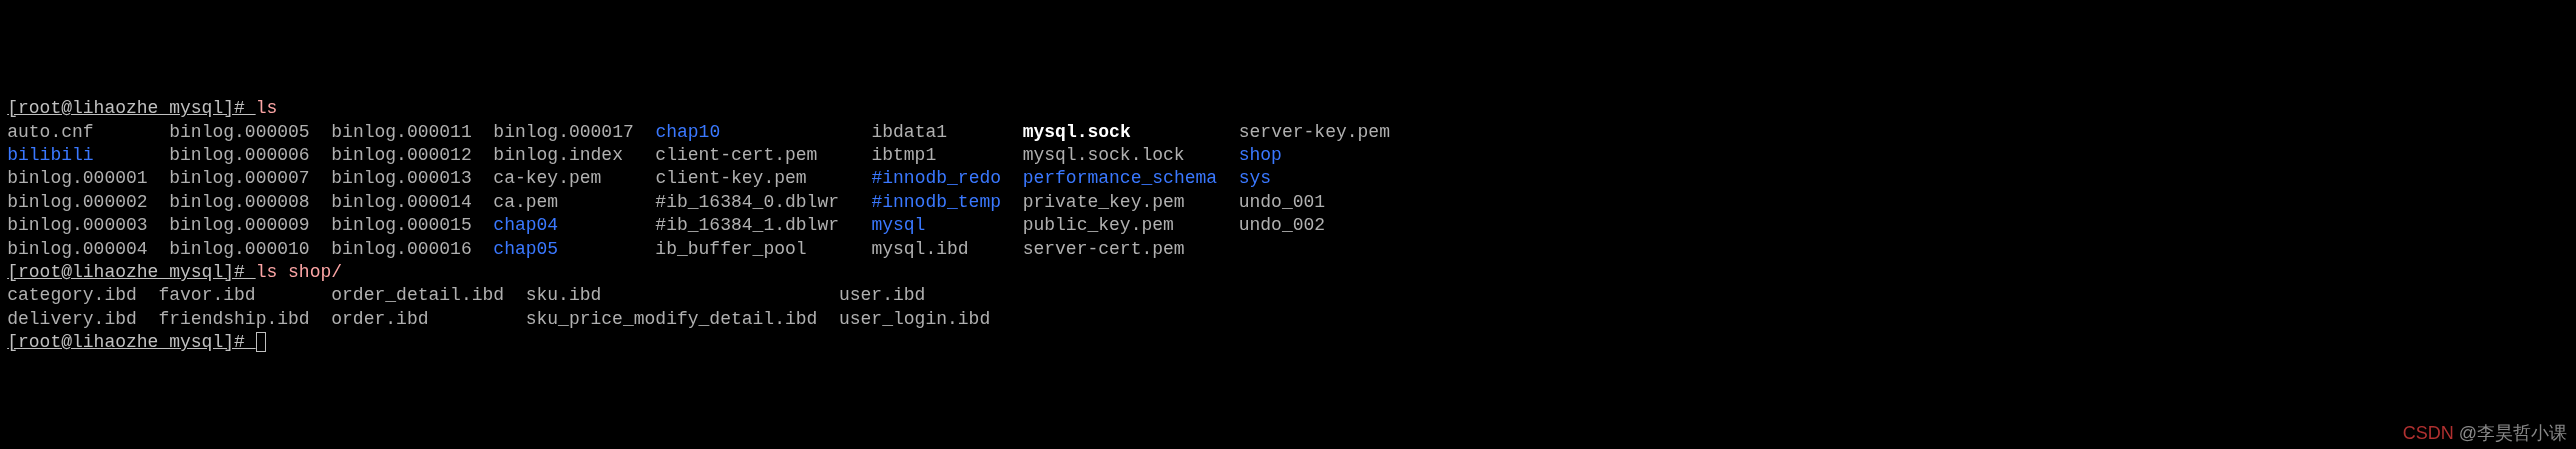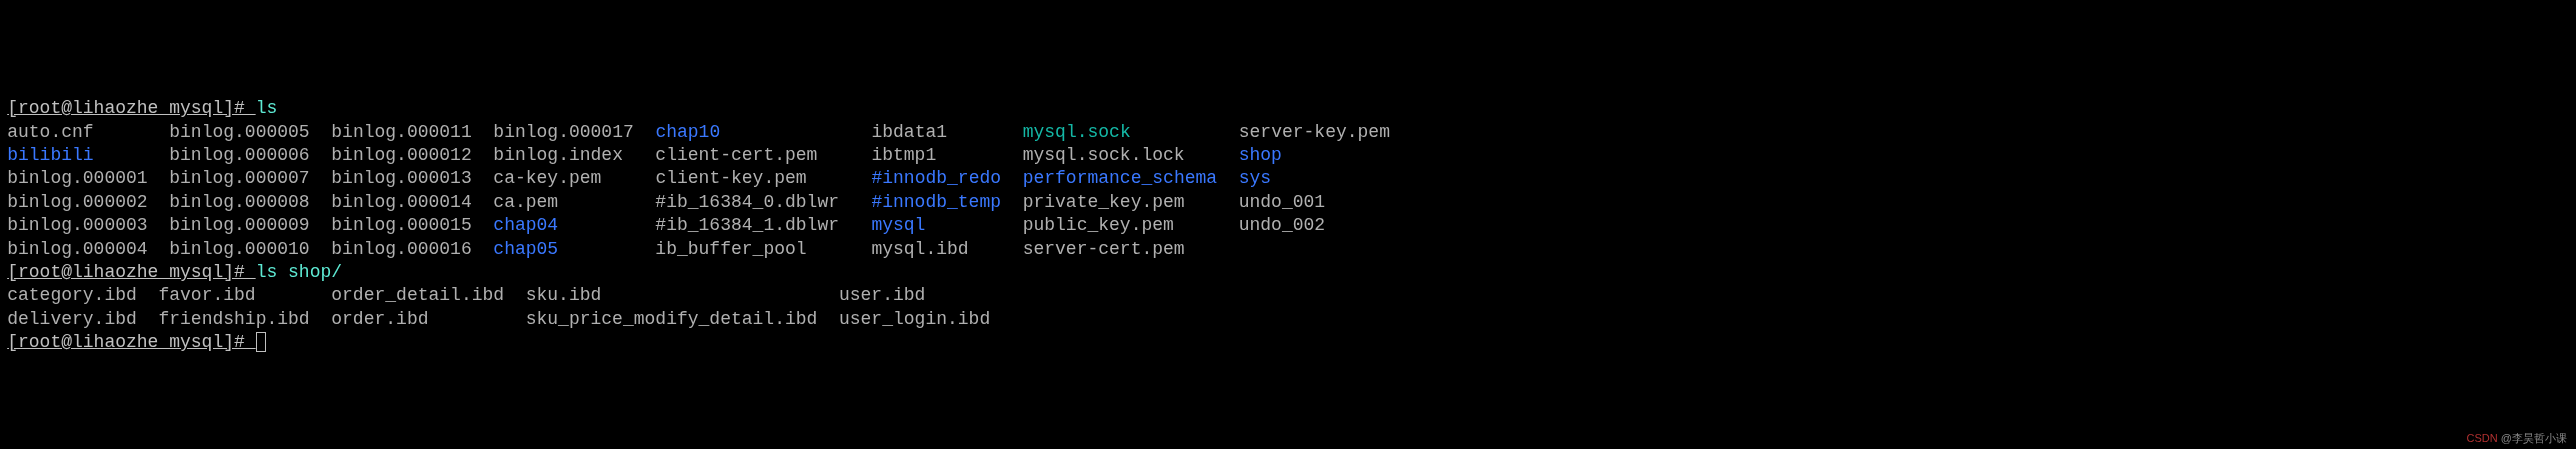--- a/index.html
+++ b/index.html
@@ -11,37 +11,37 @@
     line-height: 1.3;
     color: #b0b0b0;
     white-space: pre;
     overflow: hidden;
     width: 2576px;
     height: 449px;
     box-sizing: border-box;
   }
   .line { white-space: pre; }
   .prompt-host { color: #c0c0c0; text-decoration: underline; }
-  .cmd { color: #5eead4; }
+  .cmd { color: #fca5a5; }
   .f-default { color: #b0b0b0; }
   .f-dir { color: #3a78ff; font-weight: normal; }
-  .f-sock { color: #14b8a6; font-weight: normal; }
+  .f-sock { color: #ffffff; font-weight: bold; }
   .cursor {
     display: inline-block;
     width: 10px;
     height: 20px;
     border: 0.9px solid #c0c0c0;
     vertical-align: text-bottom;
     box-sizing: border-box;
   }
   .watermark {
     position: fixed;
     right: 9px;
     bottom: 3.6px;
-    font-size: 11px;
+    font-size: 18px;
     color: #888;
     font-family: Arial, sans-serif;
   }
   .watermark .c { color: #b03030; }
 </style>
 </head>
 <body>
 
 
 

